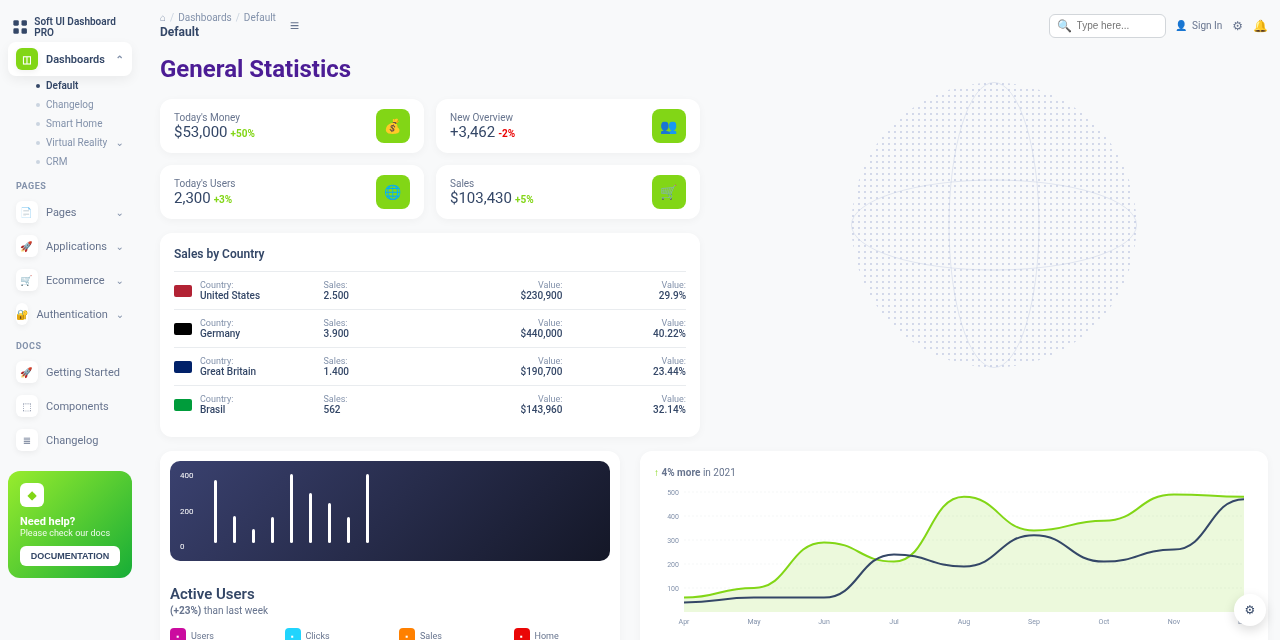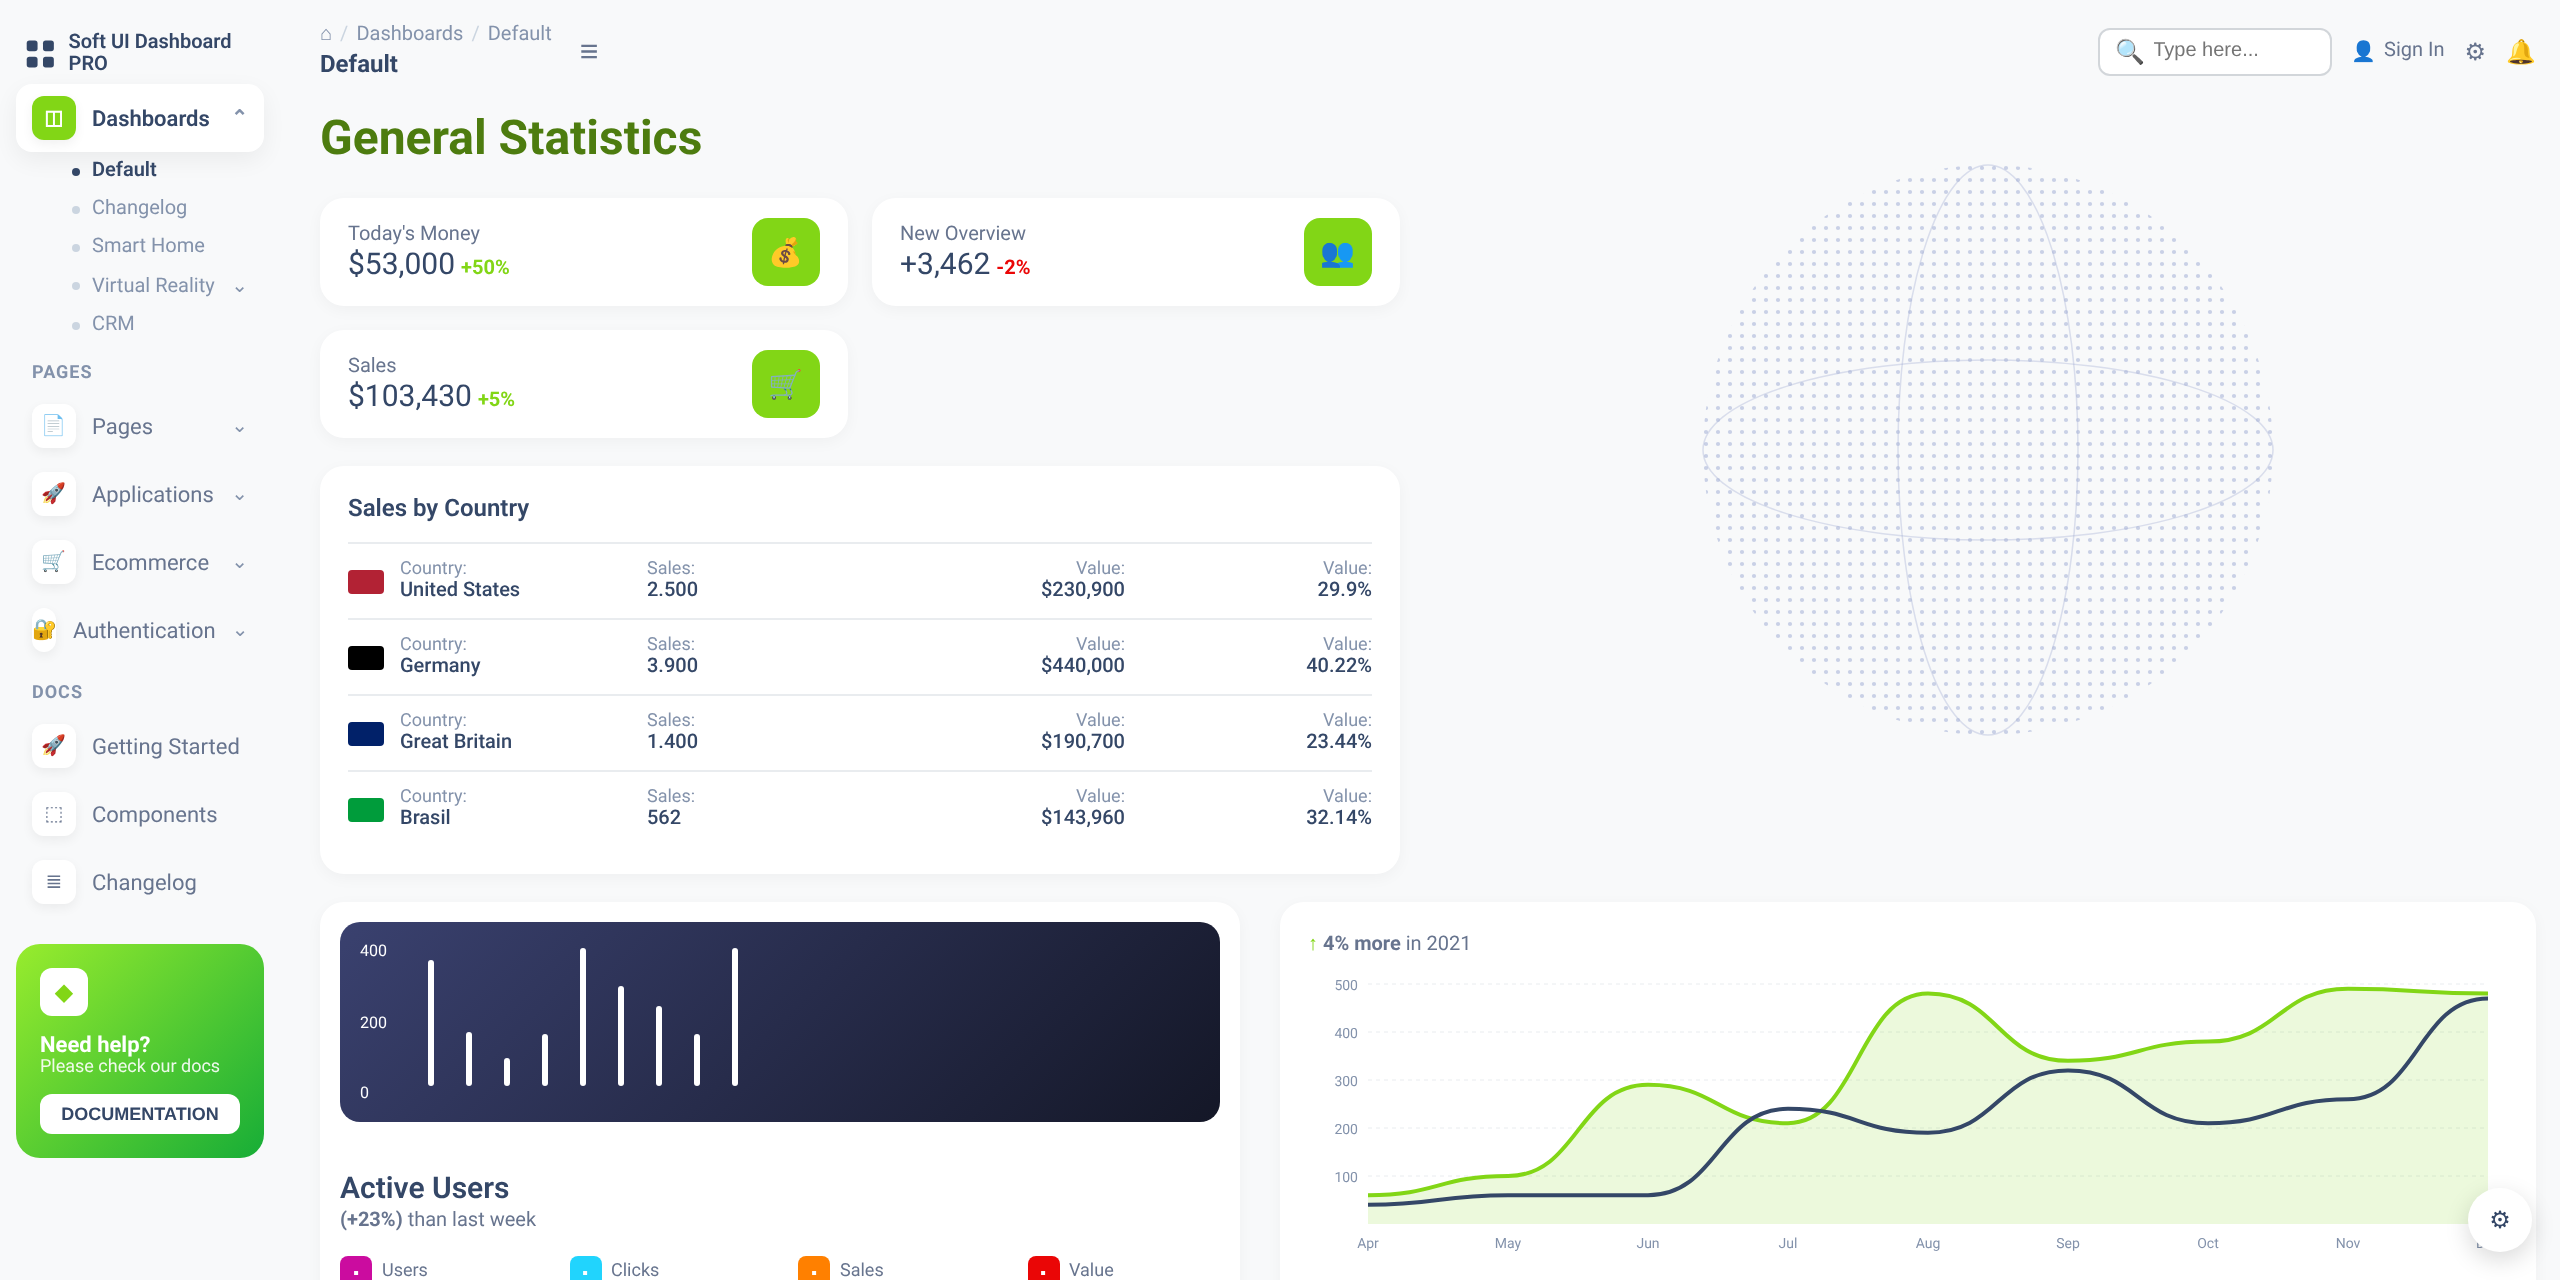--- a/index.html
+++ b/index.html
@@ -39,21 +39,21 @@
 .top-actions { display: flex; align-items: center; gap: 10px; }
 .search-box { display: flex; align-items: center; gap: 4px; border: 1px solid #d2d6da; border-radius: 6px; padding: 4px 8px; background: #fff; }
 .search-box input { border: none; outline: none; font-size: 10px; width: 80px; }
 .signin { display: flex; align-items: center; gap: 4px; font-size: 10px; color: #67748e; cursor: pointer; }
 .top-icon { color: #67748e; cursor: pointer; font-size: 12px; }
 
 
 .content { display: flex; gap: 20px; }
 .col-left { flex: 0 0 540px; }
 .col-right { flex: 1; }
-.page-title { font-size: 24px; font-weight: 700; color: #4d7c0f; margin-bottom: 16px; }
+.page-title { font-size: 24px; font-weight: 700; color: #4c1d95; margin-bottom: 16px; }
 
 
 .stat-grid { display: grid; grid-template-columns: 1fr 1fr; gap: 12px; margin-bottom: 14px; }
 .stat-card { background: #fff; border-radius: 12px; padding: 10px 14px; display: flex; align-items: center; justify-content: space-between; box-shadow: 0 2px 8px rgba(0,0,0,0.04); }
 .stat-label { font-size: 10px; color: #67748e; }
 .stat-value { font-size: 15px; font-weight: 400; color: #344767; }
 .stat-delta { font-size: 10px; font-weight: 700; }
 .delta-pos { color: #82d616; }
 .delta-neg { color: #ea0606; }
 .stat-icon { width: 34px; height: 34px; border-radius: 8px; background: #82d616; color: #fff; display: flex; align-items: center; justify-content: center; font-size: 14px; }
@@ -233,20 +233,27 @@
             </div>
             <div class="stat-card">
               <div>
                 <div class="stat-label">New Overview</div>
                 <div><span class="stat-value">+3,462</span> <span class="stat-delta delta-neg">-2%</span></div>
               </div>
               <div class="stat-icon">👥</div>
             </div>
             <div class="stat-card">
               <div>
+                <div class="stat-label">Today's Users</div>
+                <div><span class="stat-value">2,300</span> <span class="stat-delta delta-pos">+3%</span></div>
+              </div>
+              <div class="stat-icon">🌐</div>
+            </div>
+            <div class="stat-card">
+              <div>
                 <div class="stat-label">Sales</div>
                 <div><span class="stat-value">$103,430</span> <span class="stat-delta delta-pos">+5%</span></div>
               </div>
               <div class="stat-icon">🛒</div>
             </div>
           </div>
 
         <div class="country-card">
           <div class="country-title">Sales by Country</div>
           <div id="country-rows">
@@ -388,21 +395,21 @@
             <div class="metric">
               <div class="metric-head">
                 <span class="metric-icon" style="background:#ff8000">▪</span>
                 <span>Sales</span>
               </div>
               <div class="metric-value">435$</div>
             </div>
             <div class="metric">
               <div class="metric-head">
                 <span class="metric-icon" style="background:#ea0606">▪</span>
-                <span>Value</span>
+                <span>Home</span>
               </div>
               <div class="metric-value">43</div>
             </div>
           </div>
       </div>
 
       <div class="overview-card">
         <div class="overview-sub">
           <span class="arrow">↑</span>
           <strong>4% more</strong> <span>in 2021</span>

